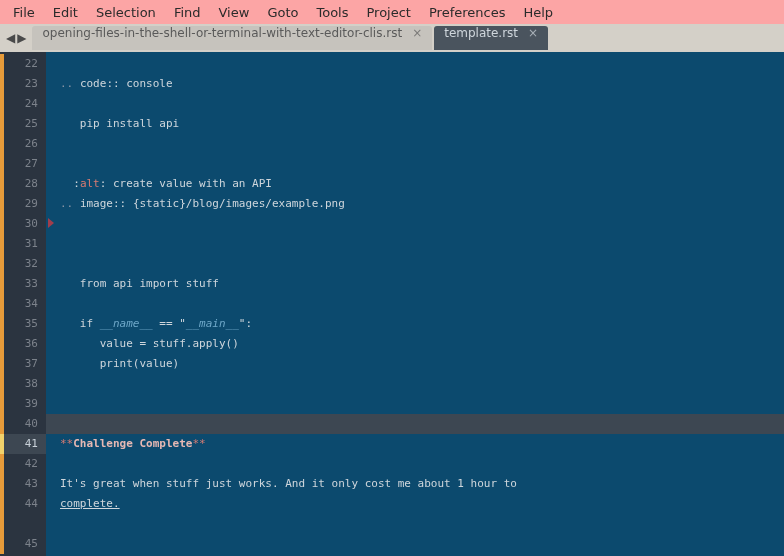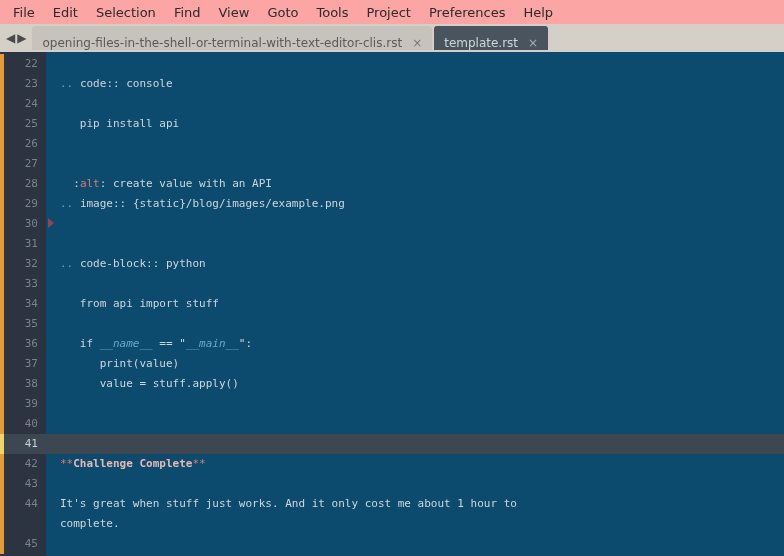--- a/index.html
+++ b/index.html
@@ -35,21 +35,21 @@
 .navarrows {
   display: flex;
   align-items: center;
   gap: 2px;
   margin: 0 6px 0 4px;
   color: #4a4a4a;
 }
 .navarrows span { font-size: 12px; line-height: 1; }
 .tab {
   display: flex;
-  align-items: flex-end;
+  align-items: flex-start;
   height: 24px;
   padding: 0 10px;
   margin-right: 2px;
   border-top-left-radius: 3px;
   border-top-right-radius: 3px;
   font-size: 12px;
   cursor: default;
 }
 .tab.inactive { background: #c6c3bd; color: #5a5a5a; }
 .tab.active   { background: #4a545e; color: #cfd6dc; }
@@ -116,21 +116,21 @@
   height: 20px;
   white-space: pre;
 }
 .code .cline.current {
   background: #3d4752;
   position: relative;
   left: -14px;
   padding-left: 14px;
   width: calc(100% + 14px);
 }
-.code .wrapcont { padding-left: 0; }
+.code .wrapcont { padding-left: 0; text-decoration: underline; }
 .tk-dots   { color: #8a96a6; }
 .tk-dir    { color: #cfd6dc; }
 .tk-colon  { color: #cfd6dc; }
 .tk-arg    { color: #cfd6dc; }
 .tk-alt    { color: #d87b72; }
 .tk-dunder { color: #6fa8c9; font-style: italic; }
 .tk-bold   { color: #d87b72; font-weight: 400; }
 .tk-boldin { font-weight: 700; color: #e6b8b3; }
 </style>
 </head>
@@ -196,27 +196,26 @@
       <div class="cline"></div>
       <div class="cline"><span class="tk-dots">.. </span><span class="tk-dir">code</span><span class="tk-colon">:: </span><span class="tk-arg">console</span></div>
       <div class="cline"></div>
       <div class="cline"><span>   pip install api</span></div>
       <div class="cline"></div>
       <div class="cline"></div>
       <div class="cline"><span>  :</span><span class="tk-alt">alt</span><span>: create value with an API</span></div>
       <div class="cline"><span class="tk-dots">.. </span><span class="tk-dir">image</span><span class="tk-colon">:: </span><span class="tk-arg">{static}/blog/images/example.png</span></div>
       <div class="cline"></div>
       <div class="cline"></div>
-      <div class="cline"><span class="tk-dots">.. </span><span class="tk-dir">code-block</span><span class="tk-colon">:: </span><span class="tk-arg">python</span></div>
       <div class="cline"></div>
       <div class="cline"><span>   from api import stuff</span></div>
       <div class="cline"></div>
       <div class="cline"><span>   if </span><span class="tk-dunder">__name__</span><span> == "</span><span class="tk-dunder">__main__</span><span>":</span></div>
+      <div class="cline"><span>      value = stuff.apply()</span></div>
       <div class="cline"><span>      print(value)</span></div>
-      <div class="cline"><span>      value = stuff.apply()</span></div>
       <div class="cline"></div>
       <div class="cline"></div>
       <div class="cline current"></div>
       <div class="cline"><span class="tk-bold">**</span><span class="tk-boldin">Challenge Complete</span><span class="tk-bold">**</span></div>
       <div class="cline"></div>
       <div class="cline"><span>It's great when stuff just works. And it only cost me about 1 hour to </span></div>
       <div class="cline wrapcont">complete.</div>
       <div class="cline"></div>
     </div>
 </div>

